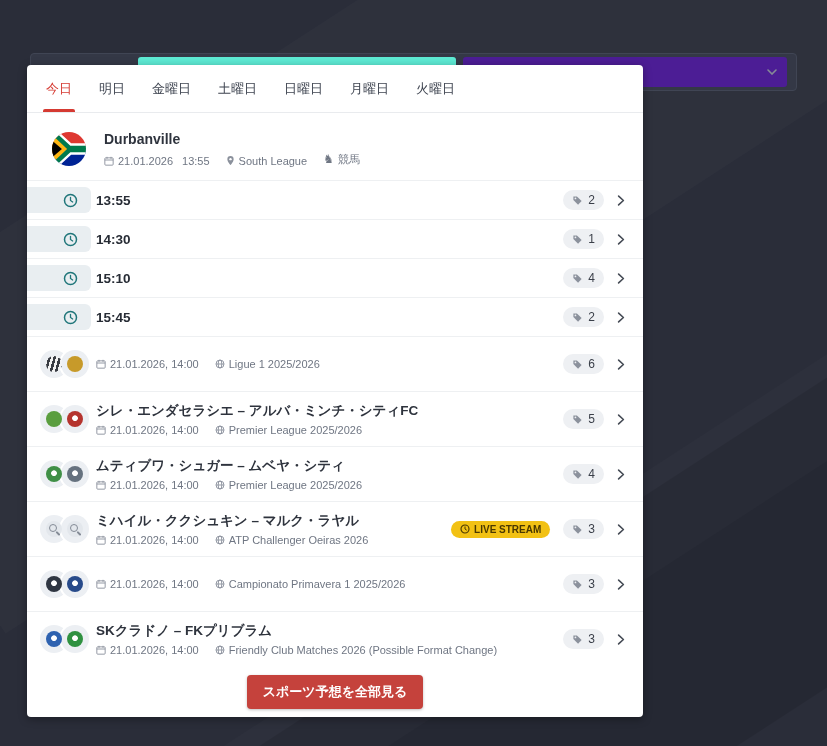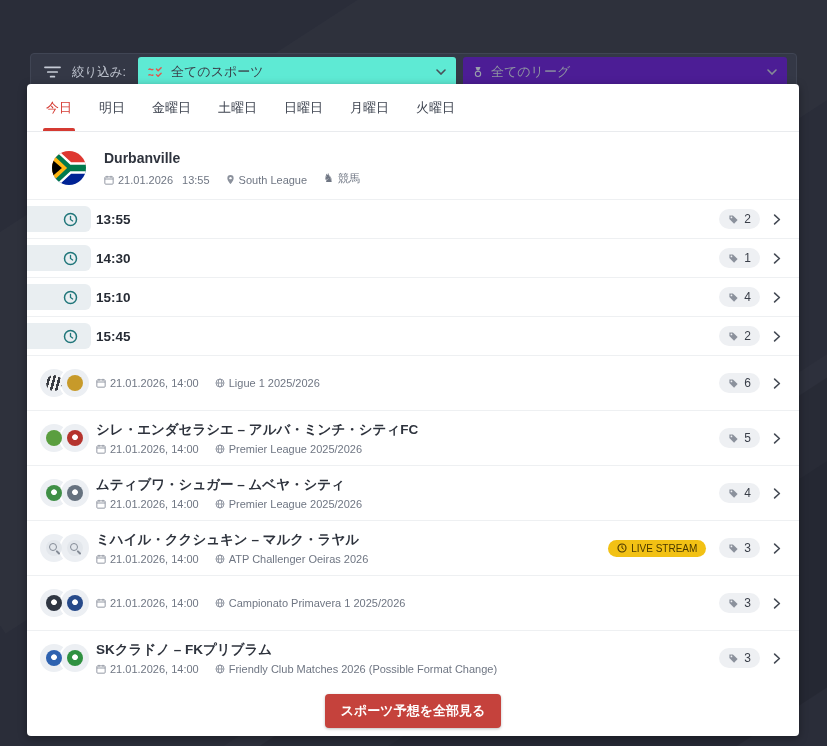--- a/index.html
+++ b/index.html
@@ -28,21 +28,21 @@
     height: 30px; border-radius: 3px; display: flex; align-items: center;
     padding: 0 10px; cursor: pointer; font-size: 13px;
   }
   .select .sel-text { margin: 0 8px; flex: 1; white-space: nowrap; overflow: hidden; }
   .select.sport { width: 318px; background: #5eead4; color: #3a3f49; }
   .select.league { width: 324px; background: #4c1d95; color: #8f96a1; margin-left: auto; }
   .caret { display: flex; align-items: center; }
 
   
   .card {
-    position: absolute; left: 27px; top: 84px; width: 772px; height: 652px;
+    position: absolute; left: 27px; top: 65px; width: 616px; height: 652px;
     background: #ffffff; border-radius: 4px; overflow: hidden;
     box-shadow: 0 2px 8px rgba(0,0,0,0.35);
   }
 
   
   .tabs { display: flex; align-items: stretch; height: 48px; padding: 0 19px; border-bottom: 1px solid #e9ebee; }
   .tab { display: flex; align-items: center; margin-right: 27px; font-size: 13px; color: #3e4450; position: relative; cursor: pointer; }
   .tab.active { color: #d53a32; }
   .tab.active::after { content: ""; position: absolute; left: -3px; right: -3px; bottom: 0; height: 3px; background: #d53a32; border-radius: 2px 2px 0 0; }
 
@@ -69,21 +69,21 @@
   .match-row { height: 55px; display: flex; align-items: center; border-top: 1px solid #eef0f2; padding: 0 18px 0 13px; cursor: pointer; }
   .chips { display: flex; flex: 0 0 auto; }
   .chip { width: 28px; height: 28px; border-radius: 50%; background: #eceff3; display: flex; align-items: center; justify-content: center; }
   .chip + .chip { margin-left: -7px; box-shadow: 0 0 0 2px #fff; }
   .emblem { width: 16px; height: 16px; border-radius: 50%; background: #c9ccd2; position: relative; }
   .emblem.ph { background: #e3e7ec; }
   .emblem.ph::before { content: ""; position: absolute; left: 3px; top: 3px; width: 6px; height: 6px; border: 1.5px solid #848b96; border-radius: 50%; }
   .emblem.ph::after { content: ""; position: absolute; left: 10.5px; top: 10px; width: 1.8px; height: 5px; background: #848b96; transform: rotate(-45deg); border-radius: 1px; }
   .match-text { margin-left: 7px; min-width: 0; }
   .match-title { font-size: 13.5px; font-weight: bold; color: #2e333d; margin-bottom: 4px; white-space: nowrap; }
-  .live-badge { display: inline-flex; align-items: center; gap: 4px; background: #f2c114; color: #4a3800; font-size: 10px; font-weight: normal; padding: 3px 9px; border-radius: 9px; white-space: nowrap; }
+  .live-badge { display: inline-flex; align-items: center; gap: 4px; background: #f2c114; color: #4a3800; font-size: 10px; font-weight: bold; padding: 3px 9px; border-radius: 9px; white-space: nowrap; }
 
   
   .card-footer { height: 51px; display: flex; align-items: center; justify-content: center; }
   .see-all-btn {
     background: #c5423c; color: #ffffff; border: none; border-radius: 4px;
     font-size: 13px; font-weight: bold; padding: 8px 16px; cursor: pointer;
     font-family: inherit; box-shadow: 0 1px 3px rgba(0,0,0,0.25);
   }
 </style>
 </head>

